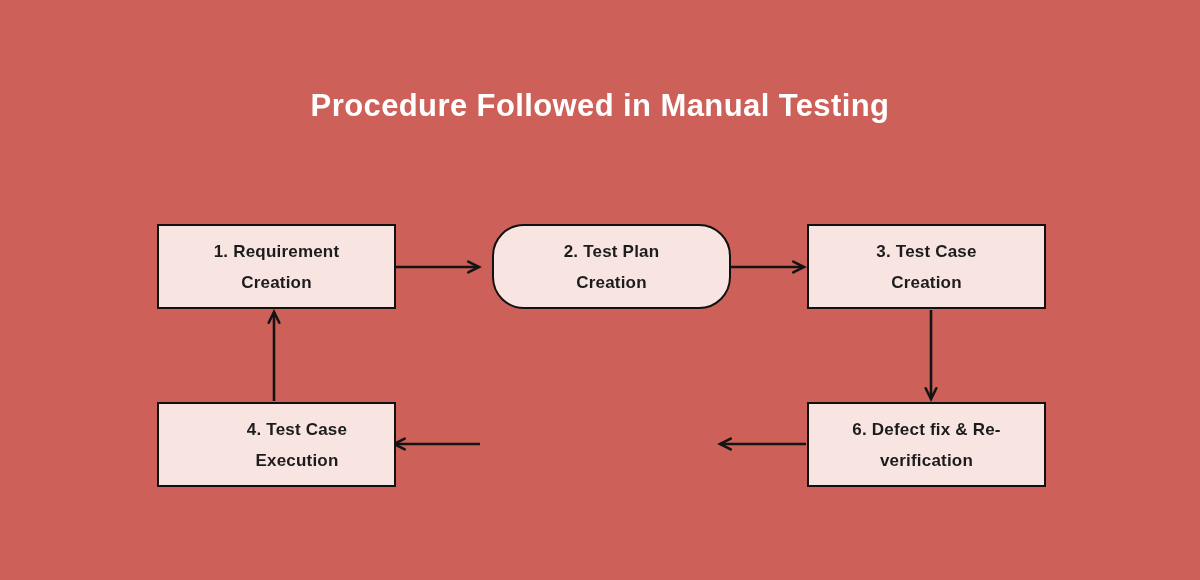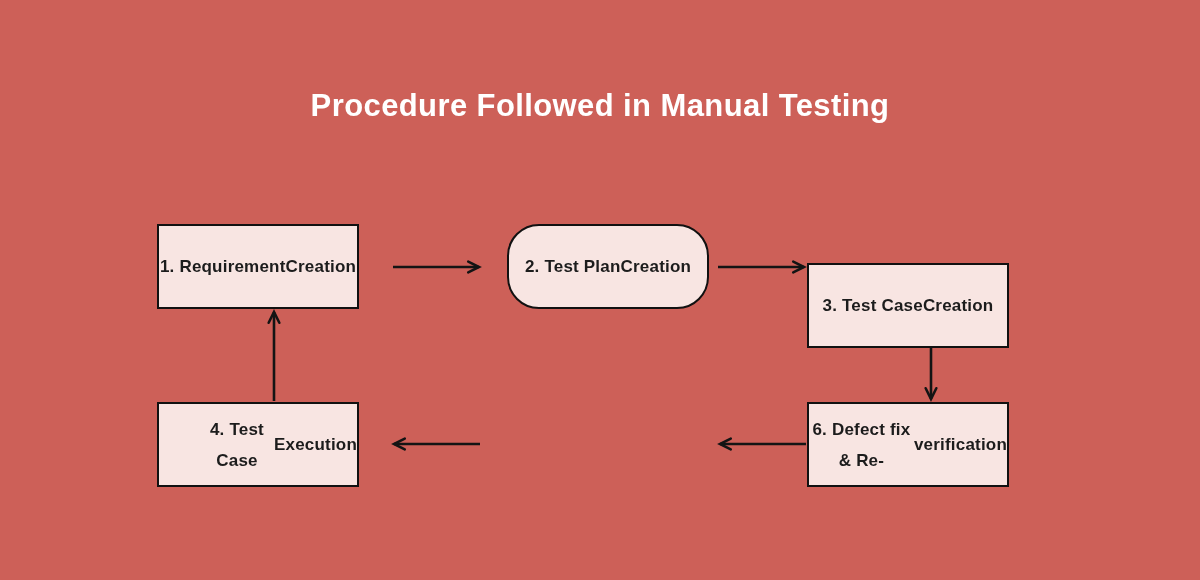--- a/index.html
+++ b/index.html
@@ -26,38 +26,39 @@
     letter-spacing: 0.4px;
   }
   .arrows {
     position: absolute;
     left: 0;
     top: 0;
     pointer-events: none;
   }
   .box {
     position: absolute;
-    width: 202px;
+    width: 239px;
     height: 85px;
     box-sizing: border-box;
     background: var(--box-fill, #f8e5e2);
     border: 2px solid var(--box-border, #111111);
     display: flex;
+    flex-direction: column;
     justify-content: center;
     align-items: center;
     text-align: center;
     color: var(--box-text, #1c1c1c);
     font-size: 17px;
     font-weight: 700;
     letter-spacing: 0.2px;
     line-height: 31px;
   }
   .box1 { left: 157px; top: 224px; }
-  .box2 { left: 507px; top: 224px; border-radius: 32px; }
-  .box3 { left: 807px; top: 224px; margin-top: 39px; }
+  .box2 { left: 492px; top: 224px; border-radius: 32px; }
+  .box3 { left: 807px; top: 224px; }
   .box4 { left: 157px; top: 402px; padding-left: 41px; }
   .box5 { left: 481px; top: 402px; }
   .box6 { left: 807px; top: 402px; }
 </style>
 </head>
 <body>
 
 <div class="canvas">
 
   <div class="title">Procedure Followed in Manual Testing</div>

